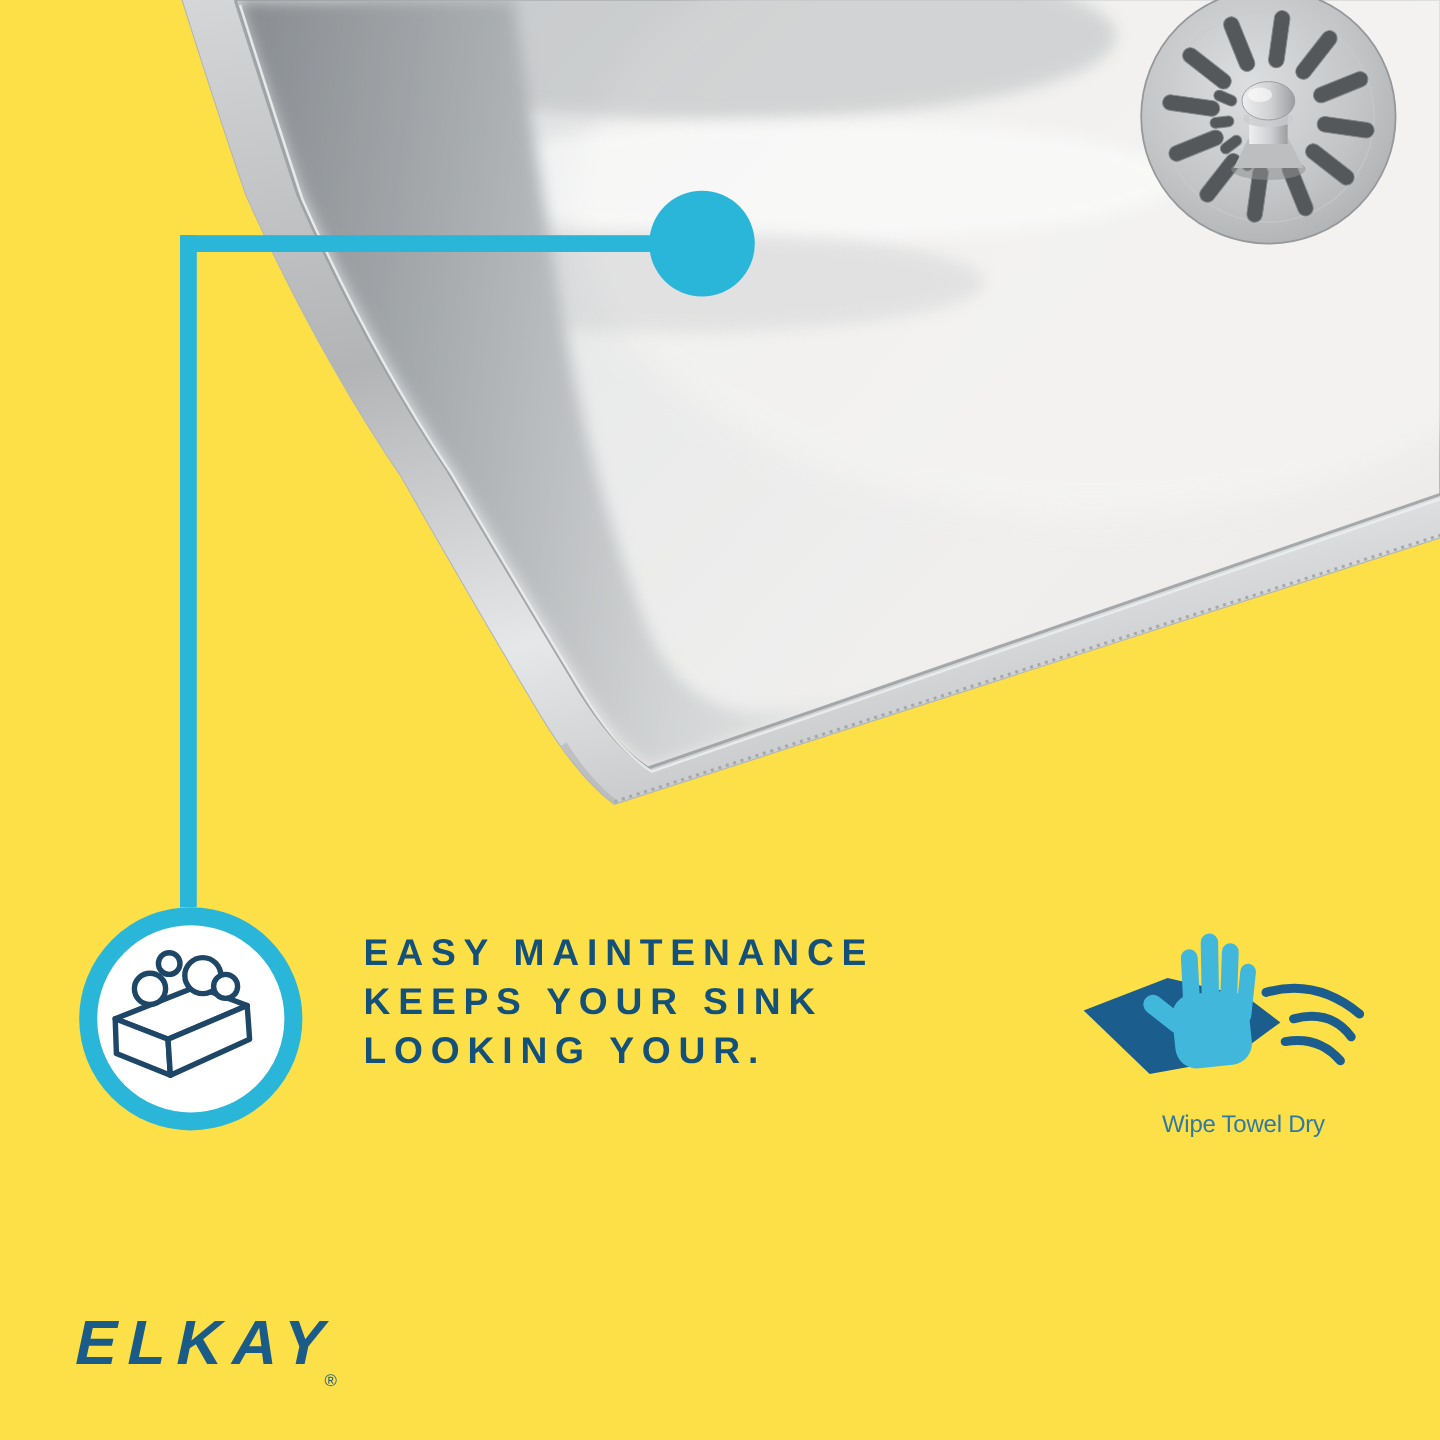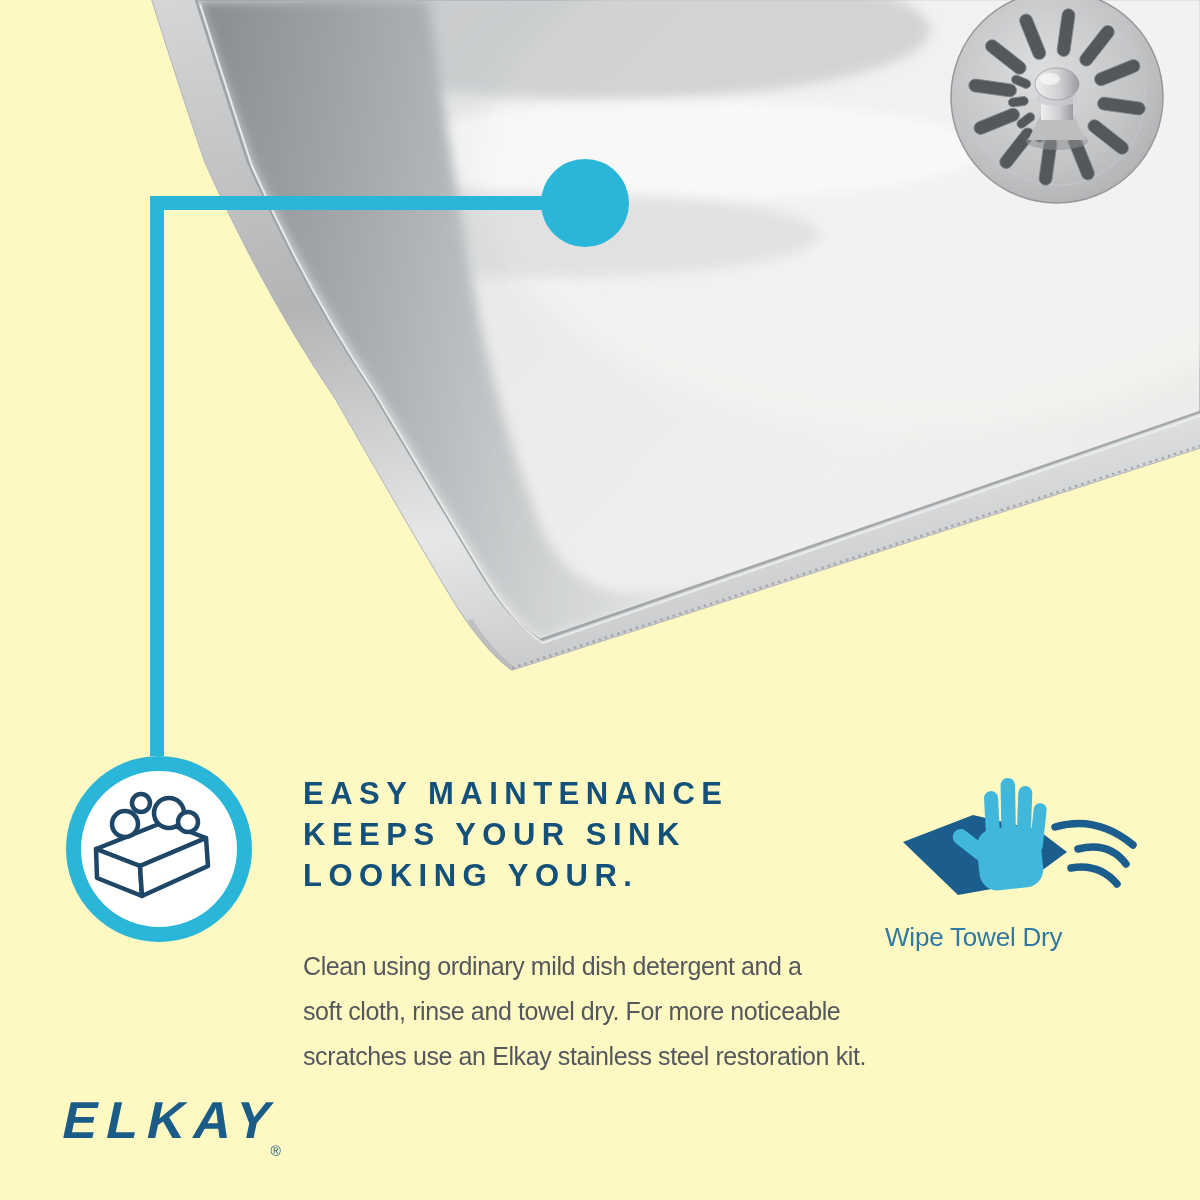--- a/index.html
+++ b/index.html
@@ -1,38 +1,38 @@
 <!DOCTYPE html>
 <html><head>
 <meta charset="utf-8">
 <style>
   html,body{margin:0;padding:0;background:#ffffff;}
   .canvas{
-    position:relative;width:1200px;height:1200px;background:#fef9c3;
+    position:relative;width:1200px;height:1200px;background:#fde047;
     overflow:hidden;font-family:"Liberation Sans",sans-serif;
   }
   .abs{position:absolute;}
   
   .callout-line-h{left:150px;top:196px;width:436px;height:14px;background:#2AB6D9;}
   .callout-line-v{left:150px;top:196px;width:14px;height:560px;background:#2AB6D9;}
   .callout-dot{left:541px;top:159px;width:88px;height:88px;border-radius:50%;background:#2AB6D9;}
   .soap-badge{
     left:66px;top:756px;width:156px;height:156px;border:15px solid #2AB6D9;
     border-radius:50%;background:#ffffff;
   }
   .soap-badge svg{position:absolute;left:9px;top:19px;}
   
   .heading{left:303px;top:773px;color:#13507A;font-weight:bold;}
   .heading .hl{height:41px;line-height:41px;font-size:31px;letter-spacing:6.5px;white-space:nowrap;}
   .bodytext{left:303px;top:944px;color:#54585D;}
   .bodytext .bl{height:45px;line-height:45px;font-size:25px;letter-spacing:-0.4px;white-space:nowrap;}
   .wipe-icon{left:890px;top:765px;width:260px;height:150px;}
   .wipe-label{
-    left:885px;top:922px;width:260px;text-align:left;color:#2F79A3;
-    font-size:26px;line-height:30px;letter-spacing:-0.2px;white-space:nowrap;
+    left:844px;top:922px;width:260px;text-align:right;color:#2F79A3;
+    font-size:20px;line-height:30px;letter-spacing:-0.2px;white-space:nowrap;
   }
   .brand{left:58px;top:1094px;color:#1A5C87;white-space:nowrap;}
   .brand .logo-text{
     display:inline-block;font-size:52px;font-weight:bold;letter-spacing:9px;
     transform:skewX(-12deg);transform-origin:left bottom;line-height:52px;
   }
   .brand .reg{font-size:14px;vertical-align:-18px;margin-left:-4px;}
 </style>
 </head>
 <body>
@@ -152,25 +152,20 @@
       </g>
     </svg>
   </div>
 
   <div class="abs heading">
     <div class="hl">EASY MAINTENANCE</div>
     <div class="hl">KEEPS YOUR SINK</div>
     <div class="hl">LOOKING YOUR.</div>
   </div>
 
-  <div class="abs bodytext">
-    <div class="bl">Clean using ordinary mild dish detergent and a</div>
-    <div class="bl">soft cloth, rinse and towel dry. For more noticeable</div>
-    <div class="bl">scratches use an Elkay stainless steel restoration kit.</div>
-  </div>
 
   <svg class="abs wipe-icon" width="260" height="150" viewBox="0 0 260 150">
     <g>
       <path d="M 13,77 L 83,50 L 148,65 L 177,87 L 135,118 L 68,130 Z" fill="#1B5D8D"></path>
     </g>
     <g fill="#41B7DC">
       <rect x="60" y="72" width="42" height="16" rx="8" transform="rotate(38 81 80)"></rect>
       <rect x="95" y="26" width="14" height="54" rx="7" transform="rotate(-3 102 51)"></rect>
       <rect x="111" y="13" width="14.5" height="66" rx="7.2" transform="rotate(-1 118 44)"></rect>
       <rect x="127.5" y="21" width="14" height="62" rx="7" transform="rotate(2 134 50)"></rect>

